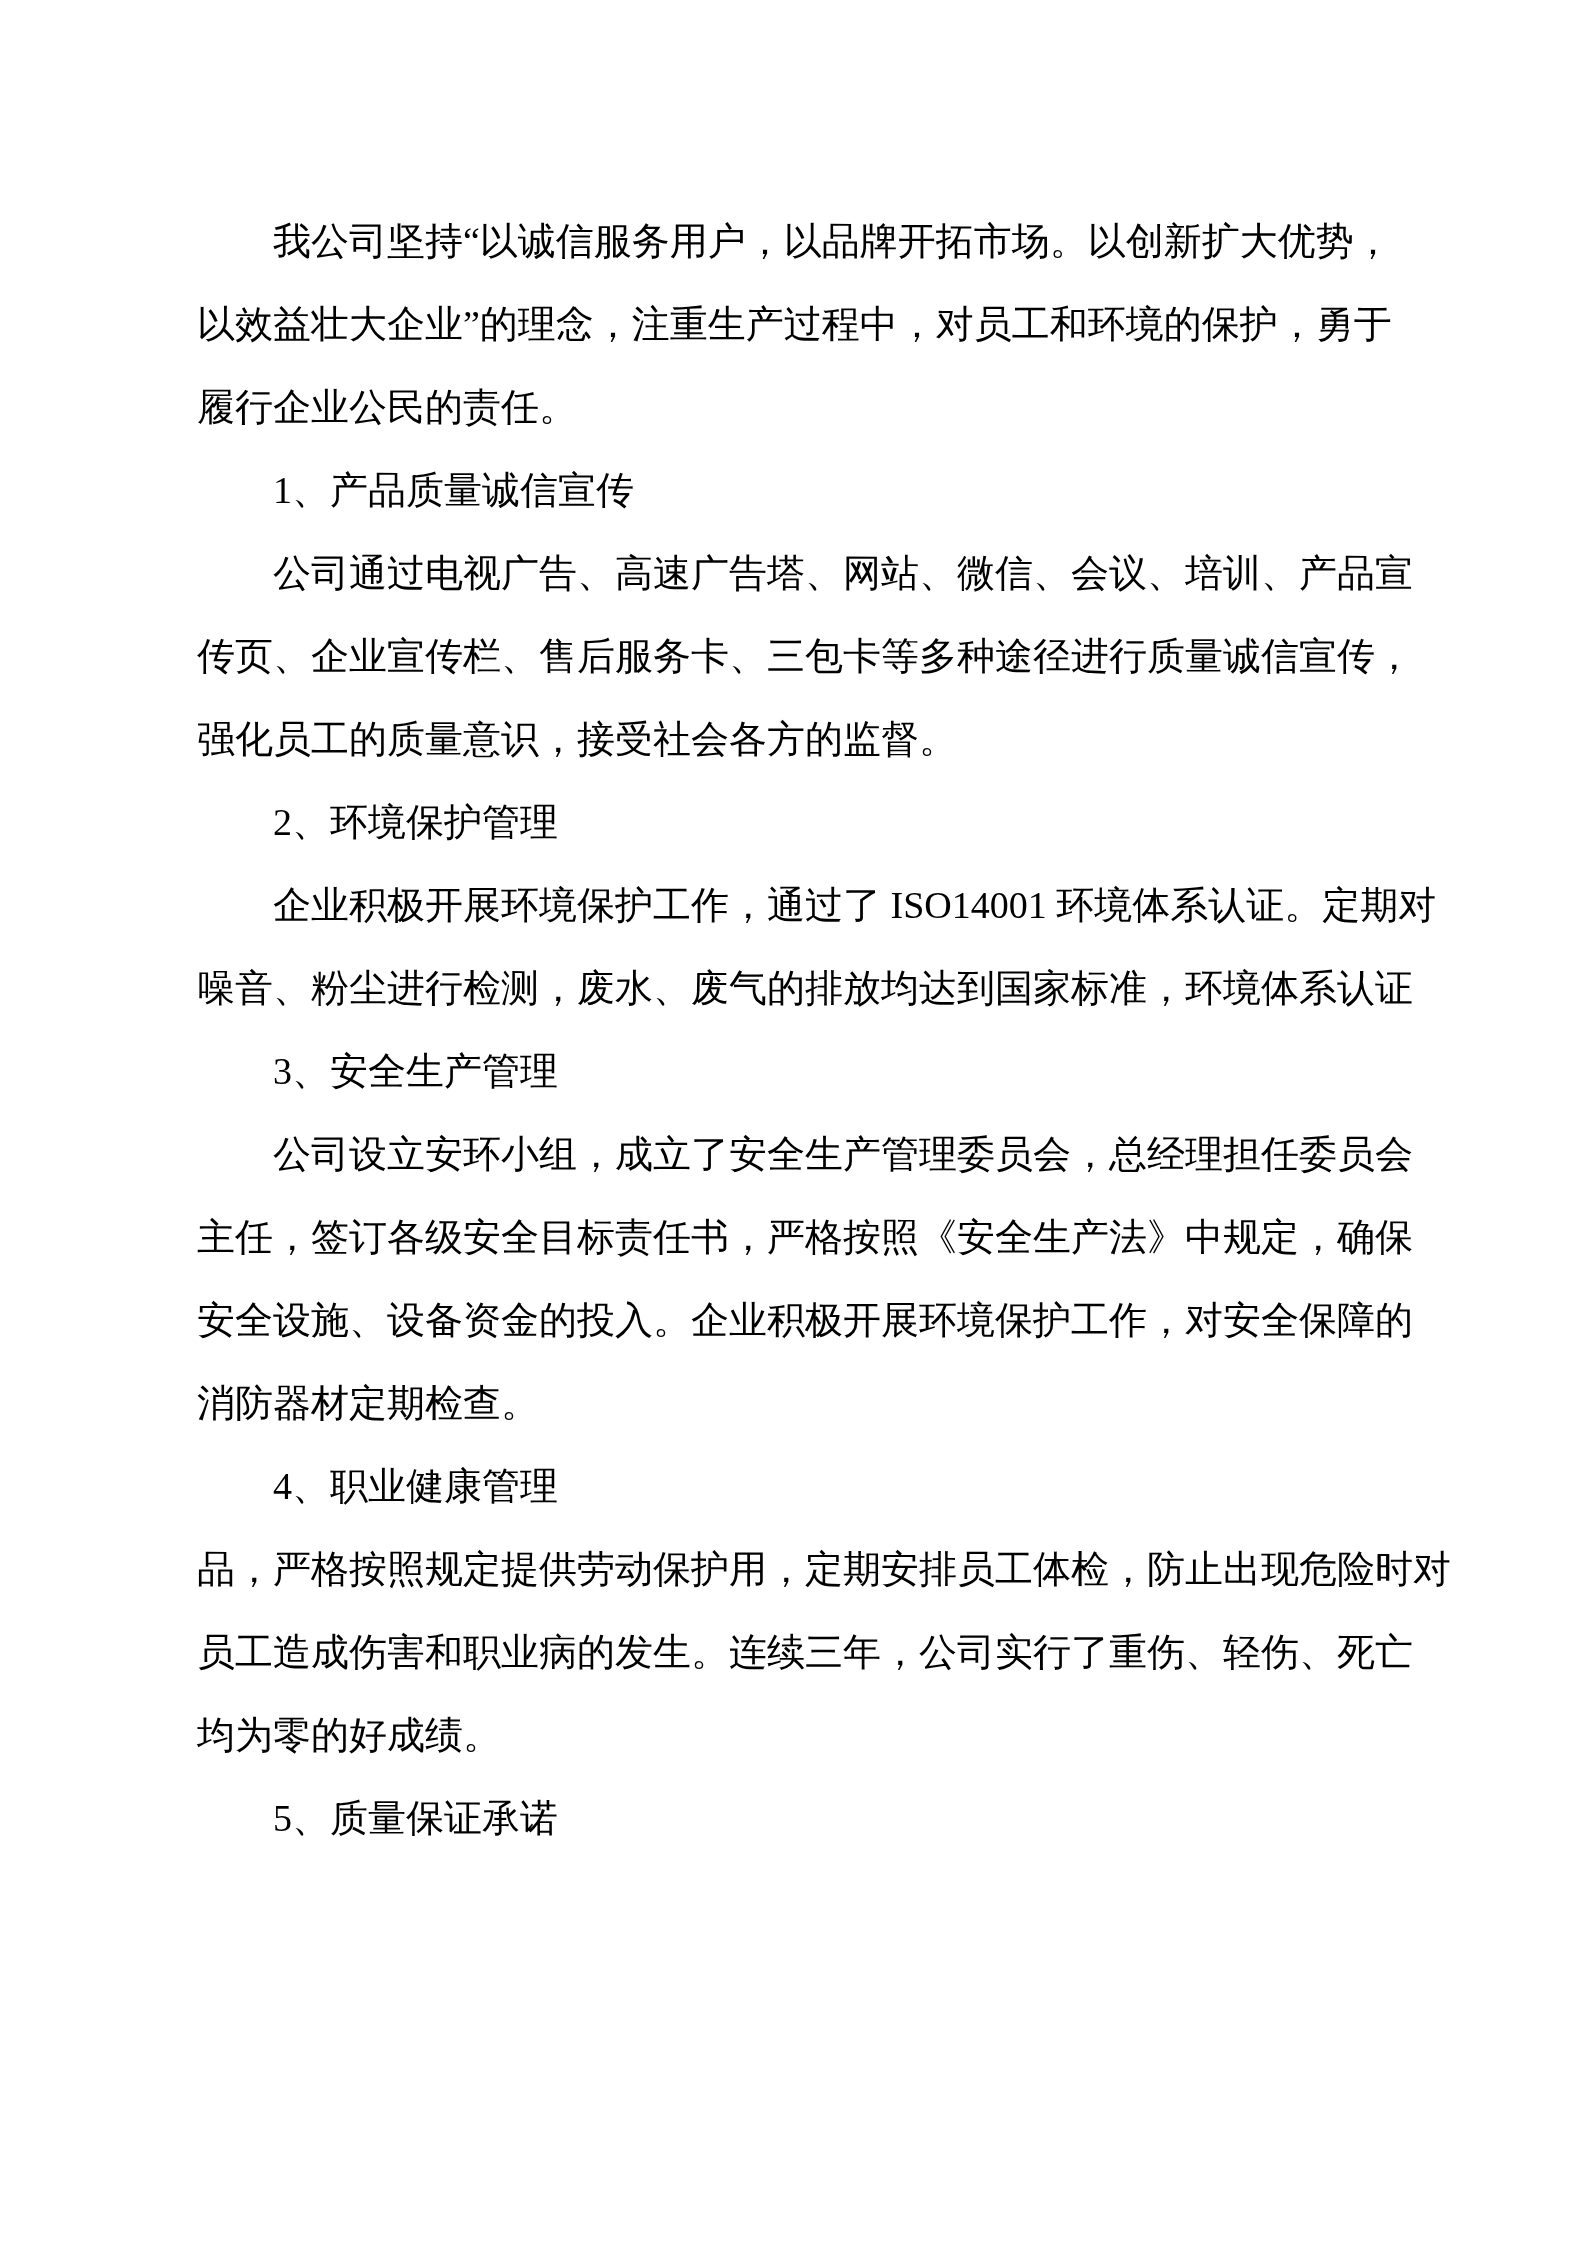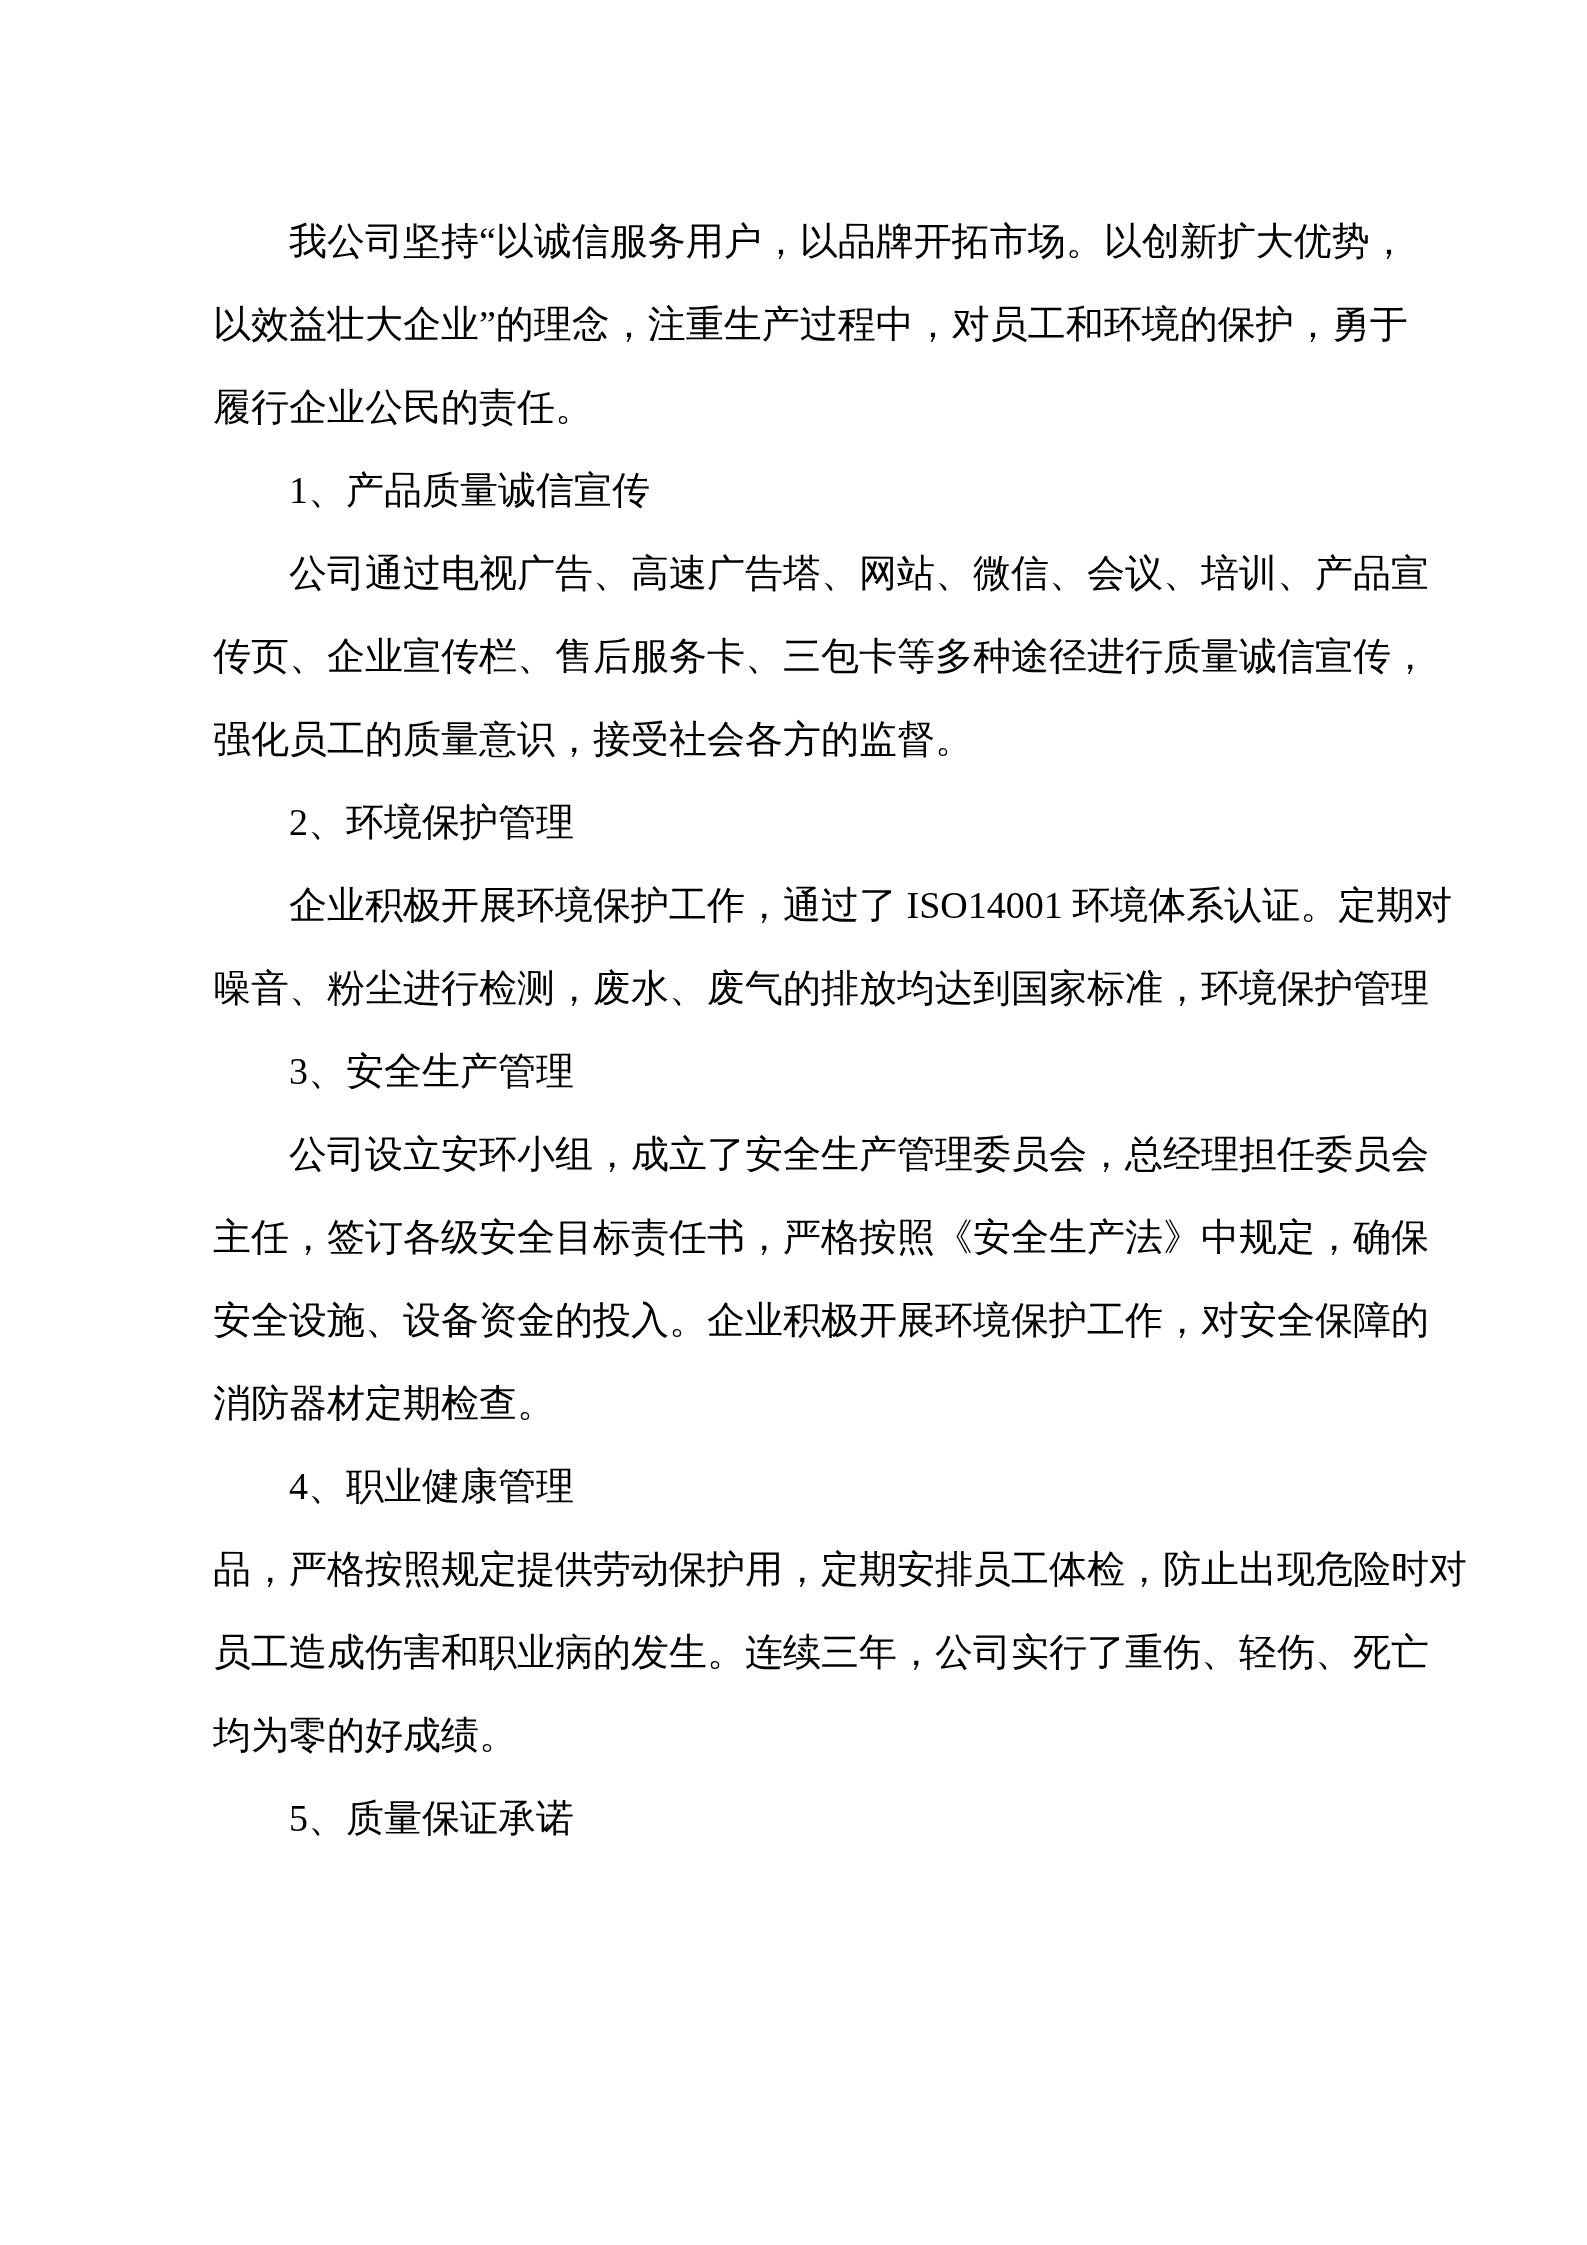--- a/index.html
+++ b/index.html
@@ -11,21 +11,21 @@
     position: relative;
     width: 1587px;
     height: 2245px;
     background: #ffffff;
     color: #000000;
     font-family: "Liberation Serif", "DejaVu Serif", serif;
     overflow: hidden;
   }
   .text-block {
     position: absolute;
-    left: 213px;
+    left: 197px;
     top: 200px;
     width: 1200px;
     font-size: 38px;
     line-height: 83px;
   }
   .para {
     margin: 0;
     padding: 0;
   }
   .line {
@@ -59,21 +59,21 @@
       <span class="line">传页、企业宣传栏、售后服务卡、三包卡等多种途径进行质量诚信宣传，</span>
       <span class="line">强化员工的质量意识，接受社会各方的监督。</span>
     </div>
 
     <div class="para">
       <span class="line indent">2、环境保护管理</span>
     </div>
 
     <div class="para">
       <span class="line indent">企业积极开展环境保护工作，通过了 ISO14001 环境体系认证。定期对</span>
-      <span class="line">噪音、粉尘进行检测，废水、废气的排放均达到国家标准，环境保护管理</span>
+      <span class="line">噪音、粉尘进行检测，废水、废气的排放均达到国家标准，环境体系认证</span>
     </div>
 
     <div class="para">
       <span class="line indent">3、安全生产管理</span>
     </div>
 
     <div class="para">
       <span class="line indent">公司设立安环小组，成立了安全生产管理委员会，总经理担任委员会</span>
       <span class="line">主任，签订各级安全目标责任书，严格按照《安全生产法》中规定，确保</span>
       <span class="line">安全设施、设备资金的投入。企业积极开展环境保护工作，对安全保障的</span>

